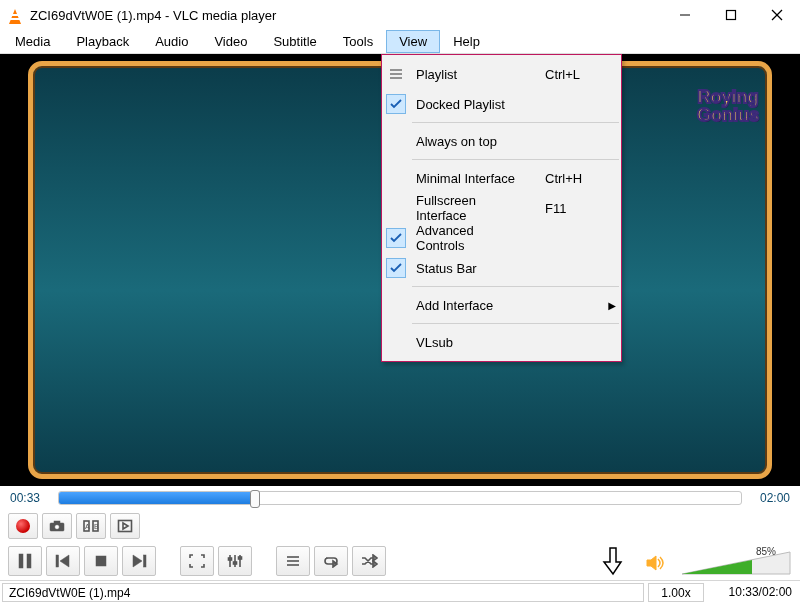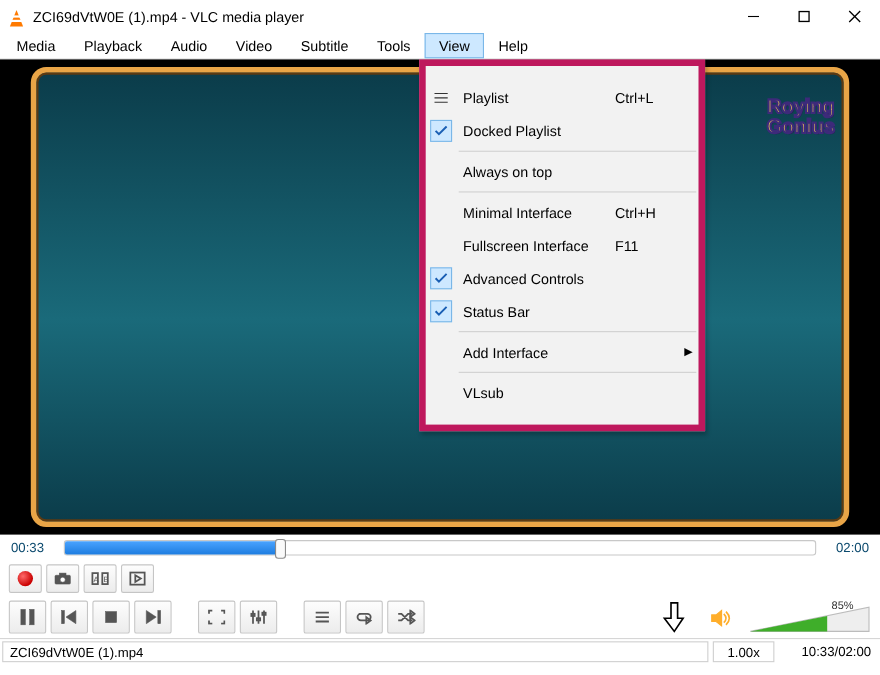--- a/index.html
+++ b/index.html
@@ -40,23 +40,23 @@
   }
   .watermark {
     position:absolute; top:20px; right:6px; font-family:"Comic Sans MS",cursive;
     color:#ffd855; font-weight:bold; text-align:center; font-size:18px; line-height:18px;
     -webkit-text-stroke:2px #3d2a7a; text-shadow:1px 1px 0 #2a184d;
     padding:2px;
   }
 
   
   .dropdown {
-    position:absolute; left:381px; top:54px; width:260px;
-    background:#f2f2f2; border:6px solid #be185d; box-shadow:2px 3px 4px rgba(0,0,0,.25);
-    font-size:13px; padding:14px 0;
+    position:absolute; left:381px; top:54px; width:241px;
+    background:#f2f2f2; border:1px solid #be185d; box-shadow:2px 3px 4px rgba(0,0,0,.25);
+    font-size:13px; padding:4px 0;
   }
   .dd-row { display:flex; align-items:center; height:30px; position:relative;}
   .dd-ic { width:28px; display:flex; align-items:center; justify-content:center;}
   .dd-ic.check { background:#cde8ff; border:1px solid #7ab7e8; height:20px; width:20px; margin:0 4px;}
   .dd-label { flex:1; padding-left:6px;}
   .dd-accel { width:58px; text-align:left; color:#000; padding-right:8px;margin-left:20px;}
   .dd-sep { height:1px; background:#d0d0d0; margin:3px 2px 3px 30px;}
   .dd-arrow { width:18px; text-align:center; font-size:10px;}
 
   

